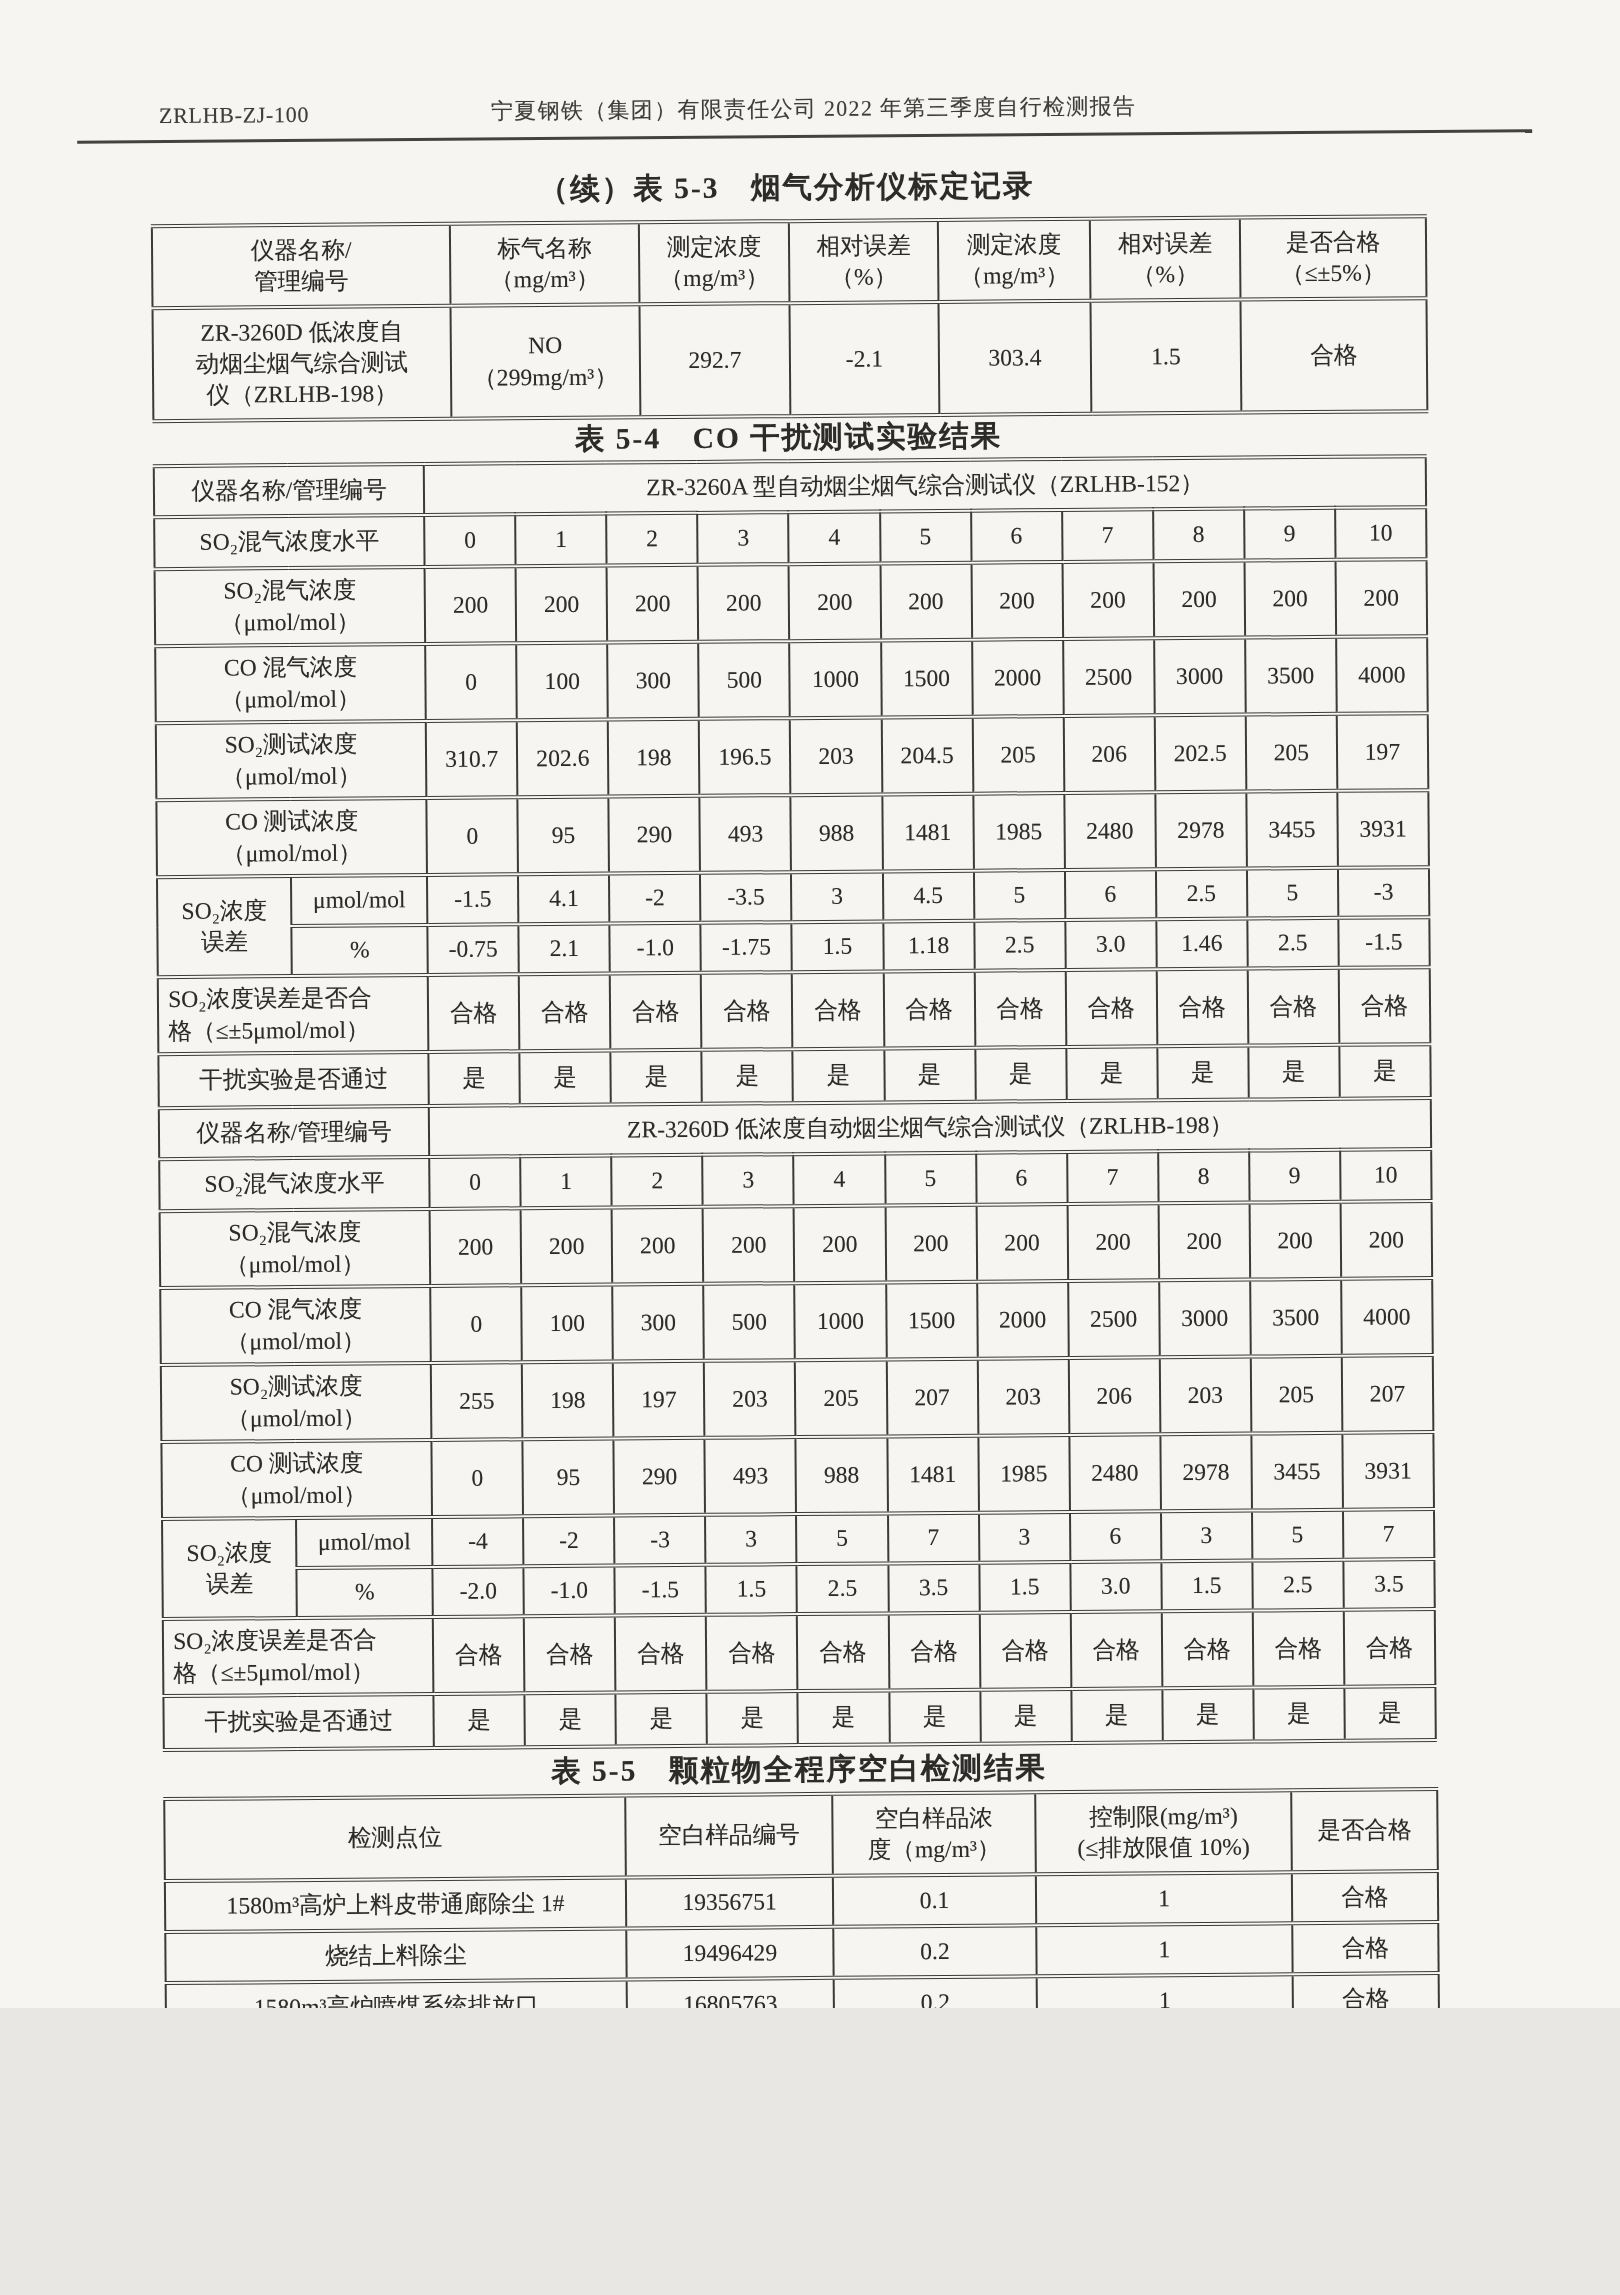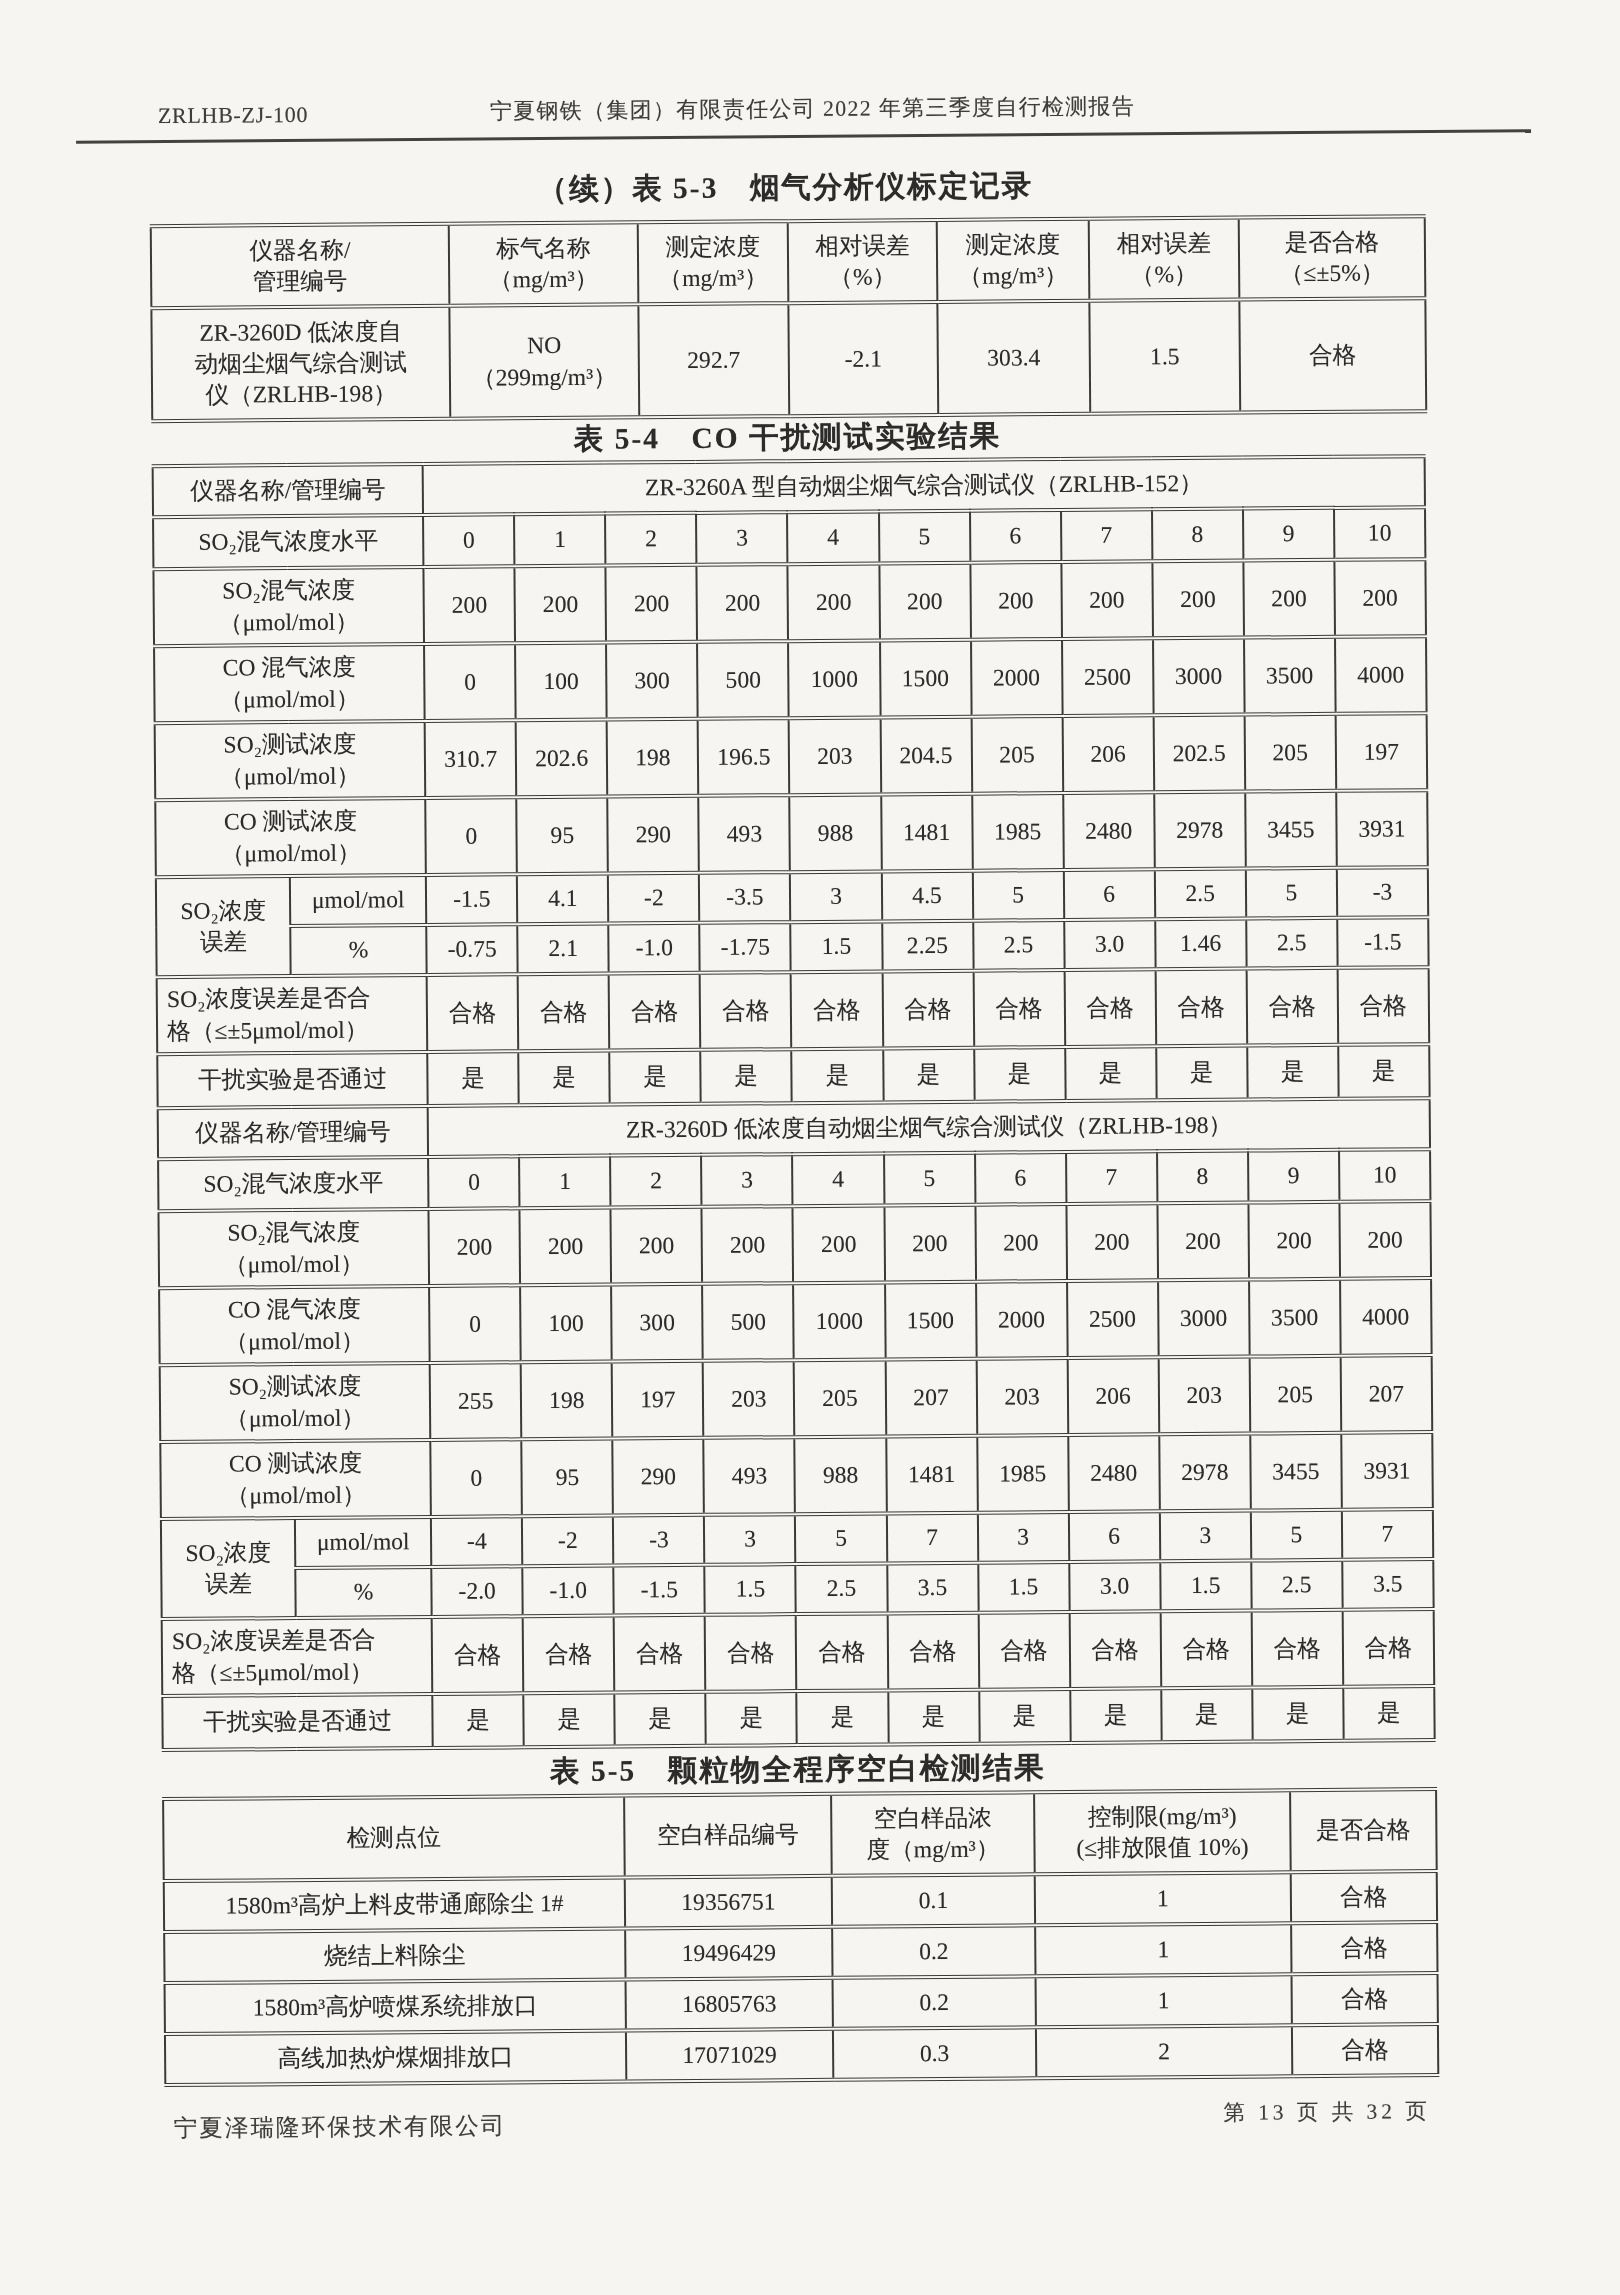--- a/index.html
+++ b/index.html
@@ -1,17 +1,17 @@
 <!DOCTYPE html>
 <html style="font-size:10.5px"><head>
 <meta charset="utf-8">
 <style>
   html,body{margin:0;padding:0;background:#e8e7e4;}
   .page{
-    position:relative;width:1621px;height:2295px;background:#f6f5f2;
+    position:relative;width:1621px;height:2008px;background:#f6f5f2;
     font-family:"Liberation Serif","DejaVu Serif",serif;color:#2c2b29;overflow:hidden;
   }
   .sheet{position:absolute;inset:0;transform:rotate(-0.45deg);transform-origin:50% 50%;
     text-shadow:0 0 0.7px rgba(50,47,44,.35);}
   .hdr-code{position:absolute;left:166px;top:98px;font-size:22px;letter-spacing:0.7px;color:#3f3d3a;}
   .hdr-title{position:absolute;left:498px;top:94px;font-size:22px;letter-spacing:1.3px;color:#3f3d3a;}
   .rule{position:absolute;left:84px;top:135px;width:1455px;height:3.3px;background:#44423f;}
   .ttl{position:absolute;left:157px;width:1272px;text-align:center;font-size:29.5px;font-weight:bold;letter-spacing:2px;}
   #t53ttl{top:168px}
   #t54ttl{top:418px}
@@ -198,21 +198,21 @@
             <td>5</td>
             <td>-3</td>
       </tr>
       <tr class="r76">
         <td>%</td>
         <td>-0.75</td>
             <td>2.1</td>
             <td>-1.0</td>
             <td>-1.75</td>
             <td>1.5</td>
-            <td>2.25</td>
+            <td>1.18</td>
             <td>2.5</td>
             <td>3.0</td>
             <td>1.46</td>
             <td>2.5</td>
             <td>-1.5</td>
       </tr>
       <tr class="r118">
         <td colspan="2" class="al">SO₂浓度误差是否合
 格（≤±5μmol/mol）</td>
         <td>合格</td>

